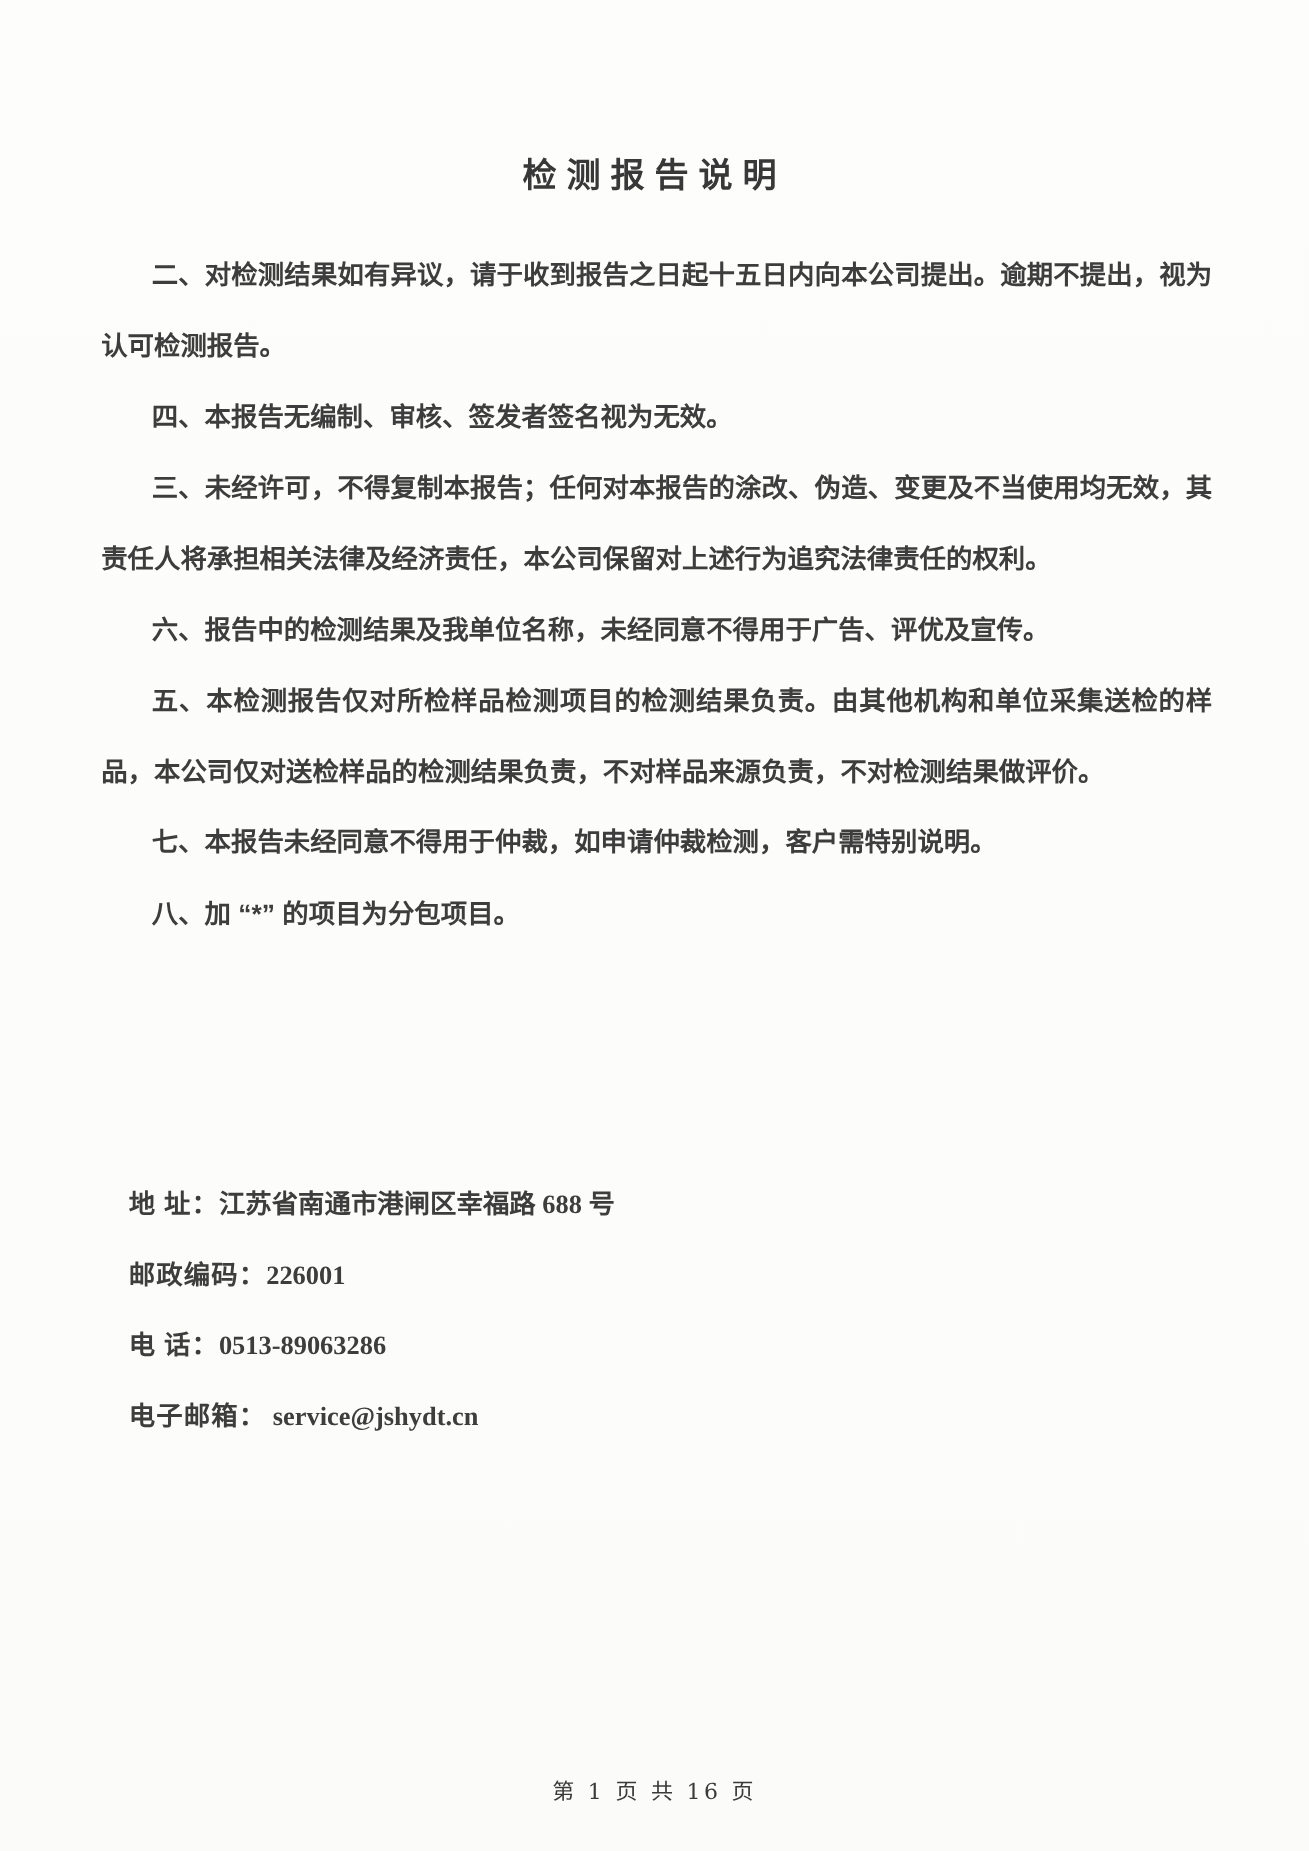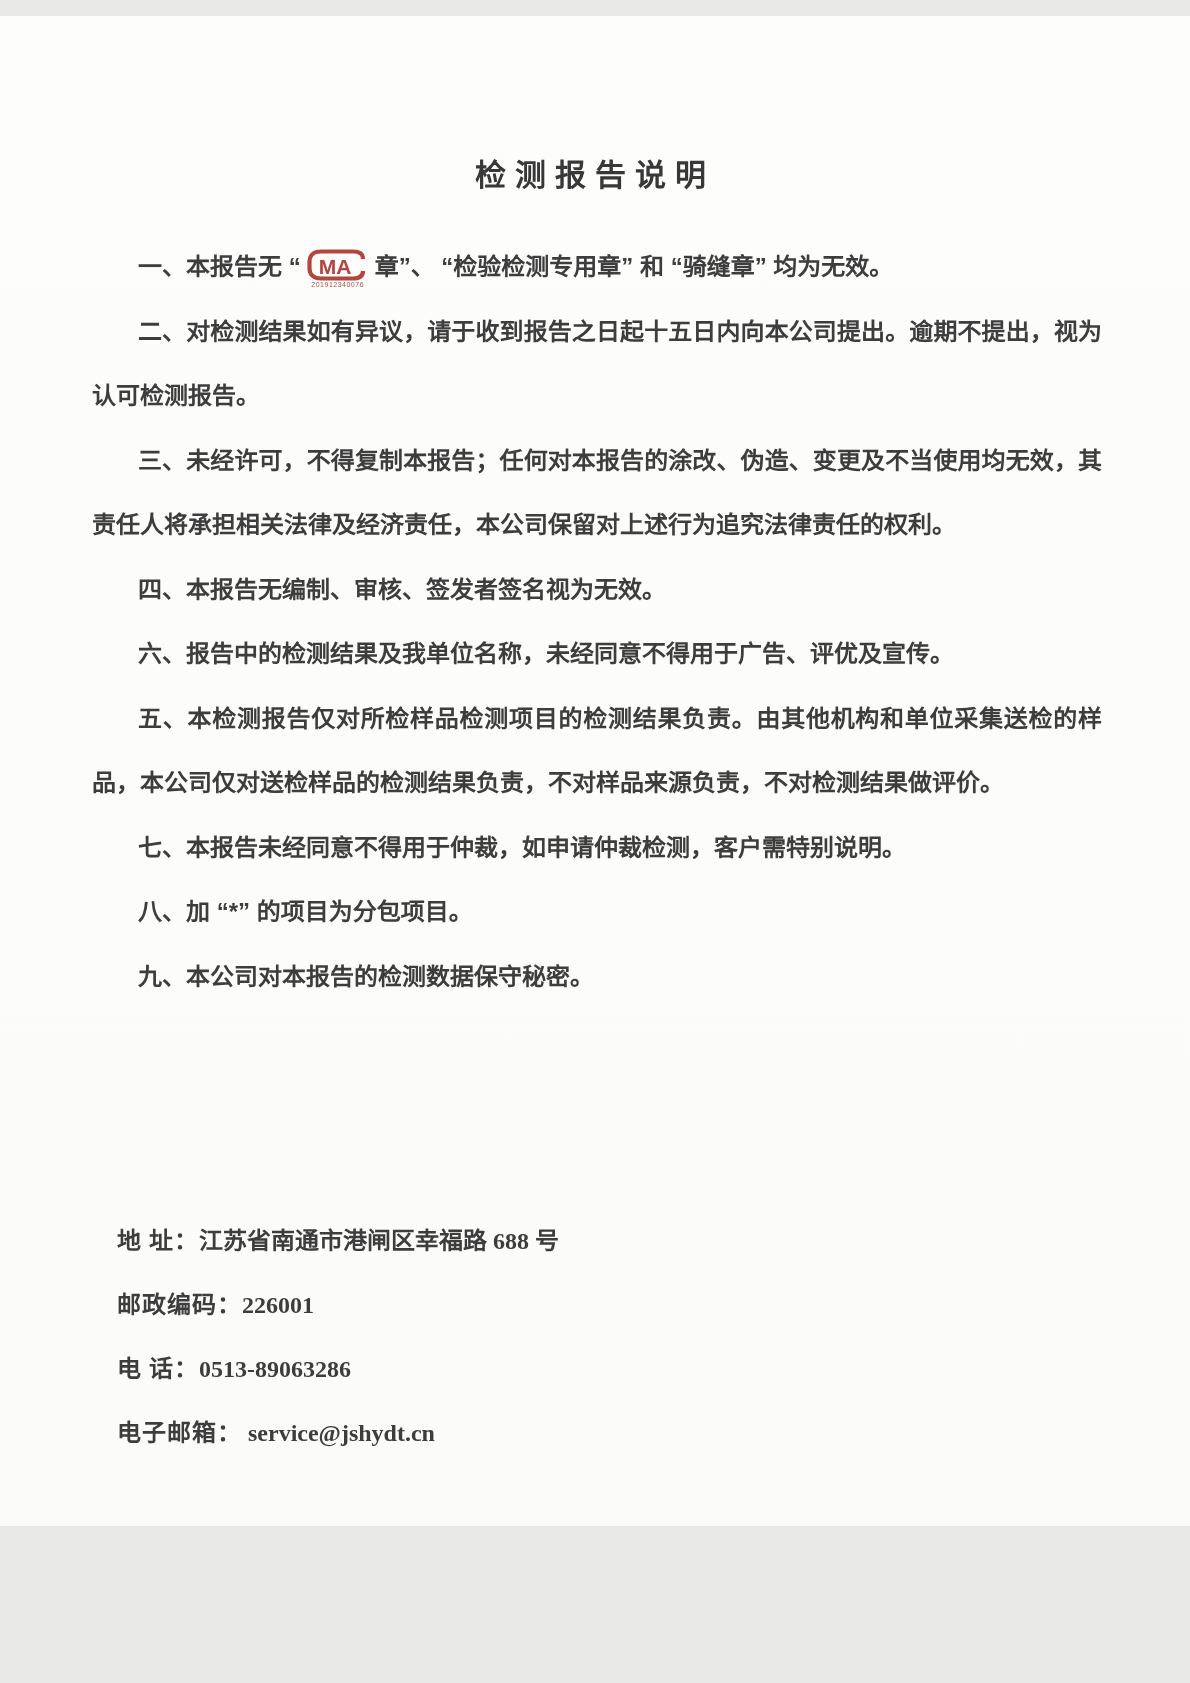--- a/index.html
+++ b/index.html
@@ -1,19 +1,19 @@
 <!DOCTYPE html>
 <html lang="zh-CN"><head>
 <meta charset="utf-8">
 <style>
   html,body{margin:0;padding:0;background:#e9e9e7;}
   .page{
     position:relative;
-    width:1190px;height:1510px;
-    margin:16px auto;
+    width:1190px;height:1683px;
+    margin:0 auto;
     background:linear-gradient(180deg,#fdfdfc 0%,#fcfcfa 60%,#fbfbf9 100%);
     color:#3d3d3d;
     font-family:"Liberation Sans","DejaVu Sans",sans-serif;
     overflow:hidden;
   }
   .title{
     margin:0;
     padding-top:134px;
     text-align:center;
     font-size:31px;
@@ -71,34 +71,27 @@
   }
 </style>
 </head>
 <body>
 
 <div class="page">
 
   <h1 class="title">检测报告说明</h1>
 
   <div class="content">
-    <p>
-      <span>一、本报告无 “</span><span class="stamp"><svg viewBox="0 0 64 34" width="64" height="34">
-            <path d="M57 11 C57 5.5 53.5 3.5 47 3.5 L15 3.5 C7.5 3.5 3.5 7.5 3.5 13.5 L3.5 20.5 C3.5 26.5 7.5 30.5 15 30.5 L47 30.5 C53.5 30.5 57 28.5 57 23" fill="none" stroke="currentColor" stroke-width="4.2"></path>
-            <text x="29" y="25.5" text-anchor="middle" font-size="21" font-weight="bold" fill="currentColor" font-family="Liberation Sans, DejaVu Sans, sans-serif">MA</text>
-          </svg><span class="stamp-number">201912340076</span></span><span>章”、 “检验检测专用章” 和 “骑缝章” 均为无效。</span>
-    </p>
     <p>二、对检测结果如有异议，请于收到报告之日起十五日内向本公司提出。逾期不提出，视为认可检测报告。</p>
+    <p>四、本报告无编制、审核、签发者签名视为无效。</p>
     <p>三、未经许可，不得复制本报告；任何对本报告的涂改、伪造、变更及不当使用均无效，其责任人将承担相关法律及经济责任，本公司保留对上述行为追究法律责任的权利。</p>
-    <p>四、本报告无编制、审核、签发者签名视为无效。</p>
     <p>六、报告中的检测结果及我单位名称，未经同意不得用于广告、评优及宣传。</p>
     <p>五、本检测报告仅对所检样品检测项目的检测结果负责。由其他机构和单位采集送检的样品，本公司仅对送检样品的检测结果负责，不对样品来源负责，不对检测结果做评价。</p>
     <p>七、本报告未经同意不得用于仲裁，如申请仲裁检测，客户需特别说明。</p>
     <p>八、加 “*” 的项目为分包项目。</p>
-    <p>九、本公司对本报告的检测数据保守秘密。</p>
   </div>
 
   <div class="contact">
     <p><span class="label">地 址：</span><span>江苏省南通市港闸区幸福路 688 号</span></p>
     <p><span class="label">邮政编码：</span><span>226001</span></p>
     <p><span class="label">电 话：</span><span>0513-89063286</span></p>
     <p><span class="label">电子邮箱：</span><span> service@jshydt.cn</span></p>
   </div>
 
   <div class="footer">第 1 页 共 16 页</div>

